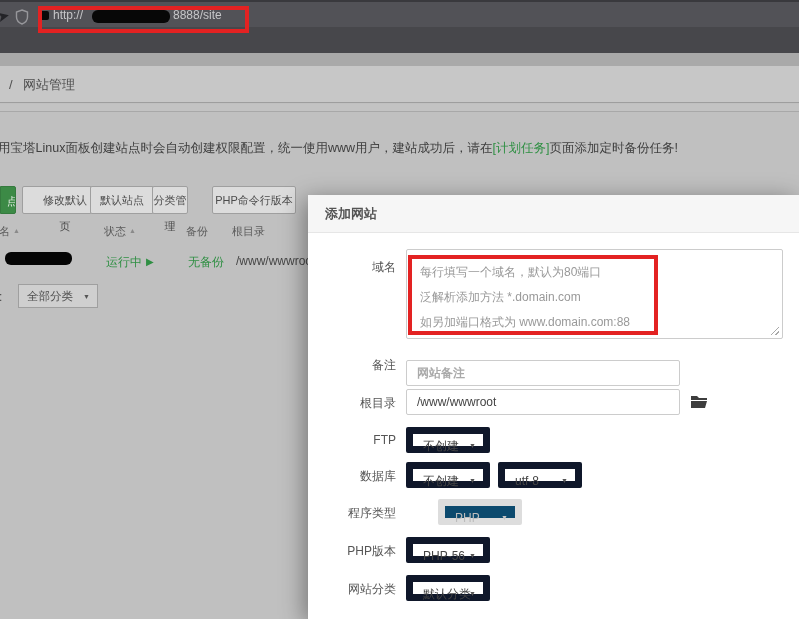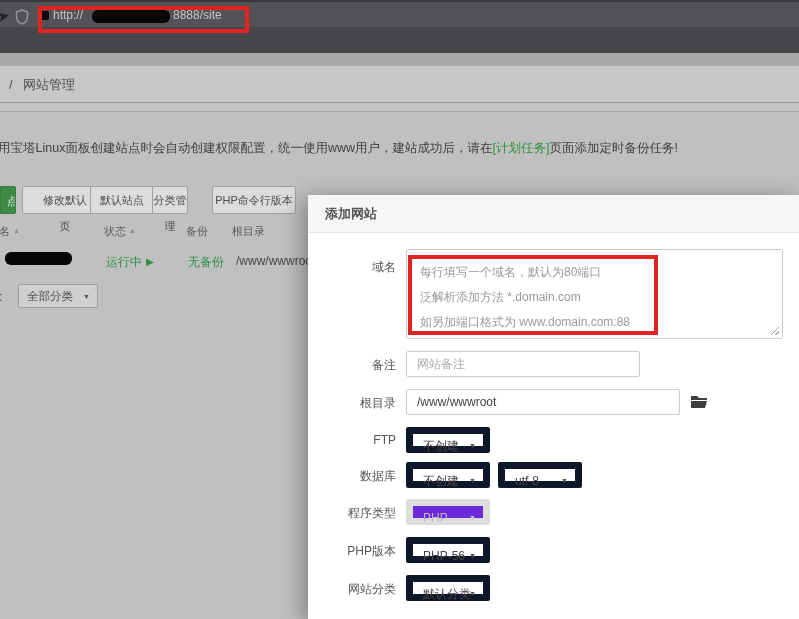--- a/index.html
+++ b/index.html
@@ -47,21 +47,21 @@
          font-size:12px;color:#444;padding:0 10px;outline:none;}
   .input::placeholder{color:#aaa;}
   .ta{left:98px;top:54px;width:377px;height:90px;border:1px solid #ccc;border-radius:2px;background:#fff;}
   .ta-ph{position:absolute;left:13px;top:10px;font-size:12px;color:#999;line-height:25px;}
   .grip{position:absolute;right:3px;bottom:3px;width:9px;height:9px;
         background:repeating-linear-gradient(-45deg,transparent 0 2px,#a9a9a9 2px 3px);
         clip-path:polygon(100% 0,100% 100%,0 100%);}
   .sel{position:absolute;left:98px;width:84px;height:26px;border:7px solid #0f172a;border-radius:2px;background:#fff;}
   .sel .sel-text{position:absolute;left:10px;top:0;font-size:12px;color:#444;line-height:24px;}
   .caret{position:absolute;right:7px;top:8px;font-size:7px;color:#555;}
-  .sel.disabled{background:#6d28d9;border-color:#ddd;}
+  .sel.disabled{background:#0c4a6e;border-color:#ddd;margin-left:32px;}
   .sel.disabled .sel-text{color:#bcbcbc;}
   .sel.disabled .caret{color:#c4c4c4;}
   .folder-btn{left:382px;top:198px;width:18px;height:16px;cursor:pointer;}
 
   
   .redbox{border:4px solid #e32222;background:transparent;z-index:50;}
   .rb-url{left:38px;top:6px;width:211px;height:27px;}
   .rb-domain{left:408px;top:255px;width:250px;height:80px;}
 </style>
 </head>
@@ -128,21 +128,21 @@
     <div class="abs ta">
       <div class="ta-ph">
         <div>每行填写一个域名，默认为80端口</div>
         <div>泛解析添加方法 *.domain.com</div>
         <div>如另加端口格式为 www.domain.com:88</div>
       </div>
       <div class="grip"></div>
     </div>
 
     <span class="flabel" style="top:162px;">备注</span>
-    <input class="input" style="top: 156px; width: 234px;" placeholder="网站备注">
+    <input class="input" style="top: 165px; width: 274px; font-weight: bold;" placeholder="网站备注">
 
     <span class="flabel" style="top:200px;">根目录</span>
     <input class="input" style="top: 194px; width: 274px;" value="/www/wwwroot">
     <svg class="abs folder-btn" viewBox="0 0 18 16">
       <path d="M1 3 h6 l2 2 h8 v2 h-16 z M1 8 h16 l-2 7 h-14 z" fill="#3d3d3d"></path>
     </svg>
 
     <span class="flabel" style="top:238px;">FTP</span>
     <div class="sel" style="top:232px;">
       <span class="sel-text">不创建</span>

